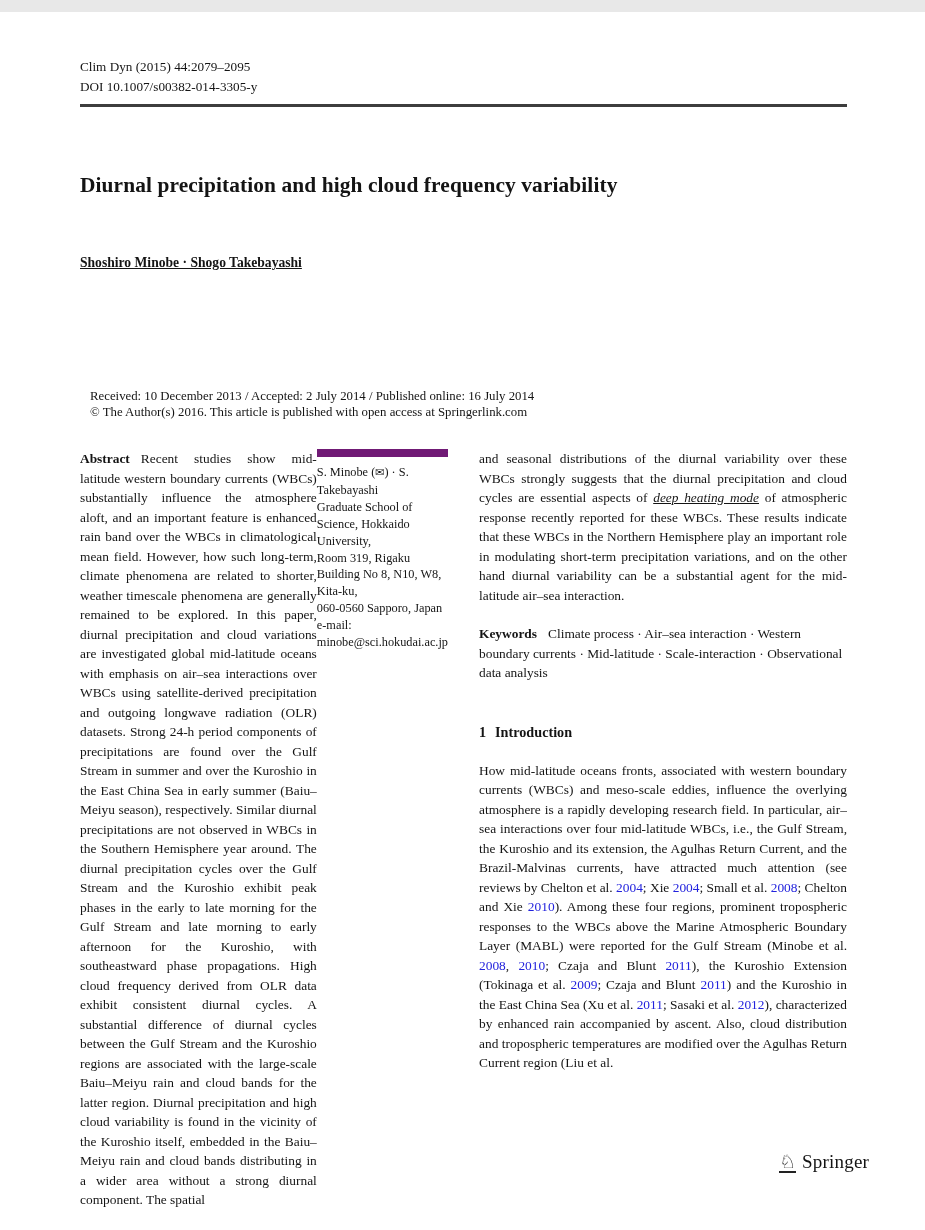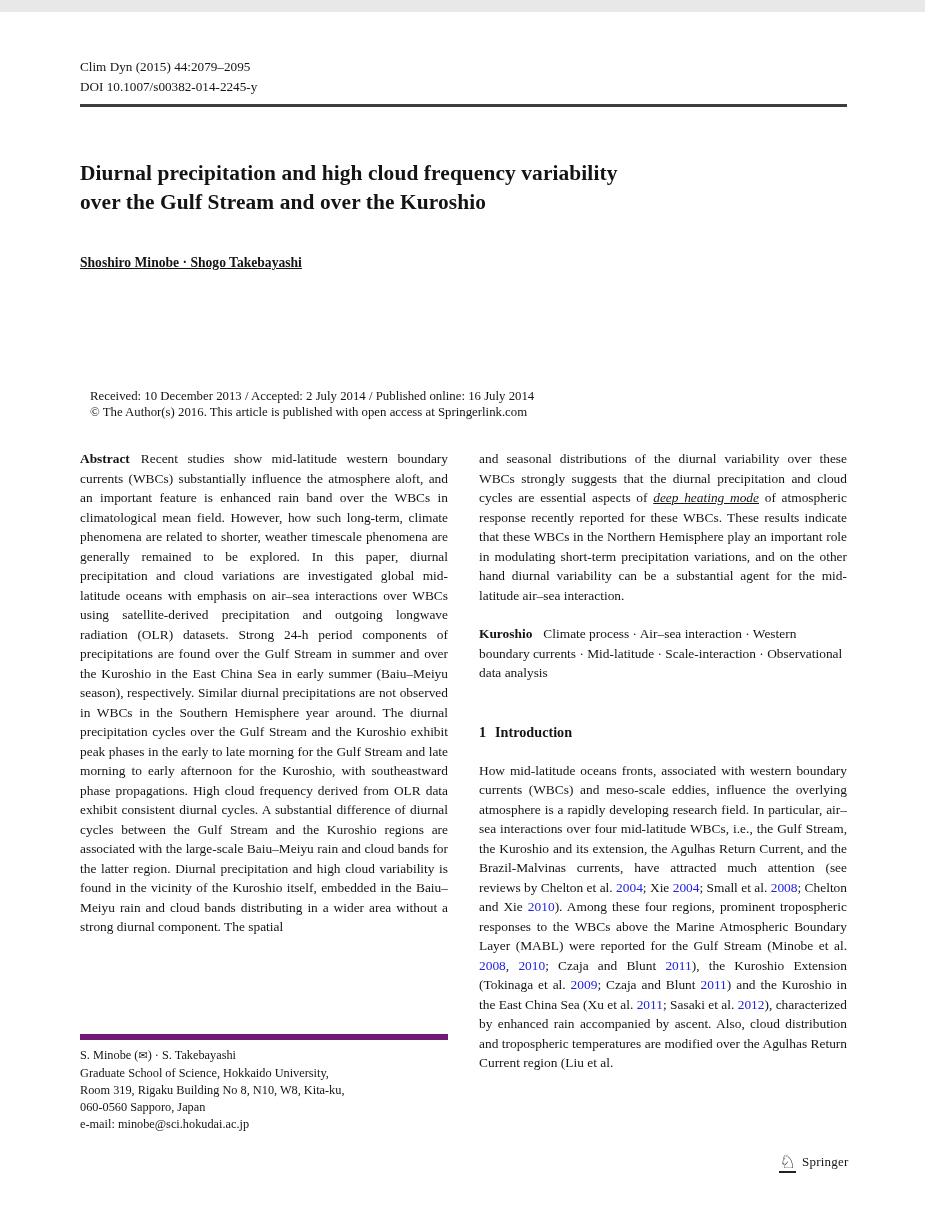--- a/index.html
+++ b/index.html
@@ -8,56 +8,55 @@
     width: 925px;
     height: 1230px;
     margin: 12px auto;
     background: #ffffff;
     font-family: "Liberation Serif", serif;
     color: #141414;
     overflow: hidden;
   }
   .header { position: absolute; left: 80px; top: 45px; font-size: 13.2px; line-height: 20px; }
   .top-rule { position: absolute; left: 80px; top: 92px; width: 767px; height: 3px; background: #3d3d3d; }
-  .title { position: absolute; left: 80px; top: 147px; width: 740px; font-size: 21.4px; font-weight: 700; line-height: 28.5px; letter-spacing: 0.1px; }
+  .title { position: absolute; left: 80px; top: 159px; width: 740px; font-size: 21.4px; font-weight: 700; line-height: 28.5px; letter-spacing: 0.1px; }
   .authors { position: absolute; left: 80px; top: 243px; font-size: 13.6px; font-weight: 700; text-decoration: underline; }
   .history { position: absolute; left: 90px; top: 376px; font-size: 12.8px; line-height: 16px; }
   .columns { position: absolute; left: 80px; top: 437px; width: 767px; height: 684px; display: flex; gap: 31px; }
   .col { width: 368px; }
-  .col-left { display: flex; flex-direction: column; justify-content: space-between; }
+  .col-left { display: flex; flex-direction: row; justify-content: space-between; }
   p { margin: 0; }
   .para { font-size: 13.4px; line-height: 19.5px; text-align: justify; }
   .lbl { font-weight: 700; margin-right: 11px; }
   .keywords-para { font-size: 13.4px; line-height: 19.5px; text-align: left; margin-top: 19px; }
   .section-heading { margin-top: 41px; font-size: 14.2px; font-weight: 700; }
   .section-number { margin-right: 9px; }
   .intro-para { margin-top: 20px; }
   .cite { text-decoration: none; cursor: pointer; }
   .em { font-style: italic; text-decoration: underline; }
-  .footnote { border-top: 6px solid #701a75; padding-top: 7px; font-size: 12.3px; line-height: 16.9px; }
+  .footnote { border-top: 8px solid #701a75; padding-top: 7px; font-size: 12.3px; line-height: 16.9px; }
   .envelope { font-family: "DejaVu Sans", sans-serif; font-size: 11px; }
   .publisher { position: absolute; left: 779px; top: 1139px; display: flex; align-items: center; gap: 6px; }
   .knight { font-family: "DejaVu Sans", sans-serif; font-size: 19px; line-height: 20px; border-bottom: 2px solid #222; padding-bottom: 0px; }
-  .wordmark { font-size: 13px; letter-spacing: 0.2px; }
+  .wordmark { font-size: 19px; letter-spacing: 0.2px; }
 </style>
 </head>
 <body>
 
 <div class="page">
 
   <div class="header">
     <div>Clim Dyn (2015) 44:2079–2095</div>
-    <div>DOI 10.1007/s00382-014-2245-y</div>
+    <div>DOI 10.1007/s00382-014-3305-y</div>
   </div>
 
   <div class="top-rule"></div>
 
   <div class="title">
     <div>Diurnal precipitation and high cloud frequency variability</div>
-    <div>over the Gulf Stream and over the Kuroshio</div>
   </div>
 
   <div class="authors">Shoshiro Minobe · Shogo Takebayashi</div>
 
   <div class="history">
     <div>Received: 10 December 2013 / Accepted: 2 July 2014 / Published online: 16 July 2014</div>
     <div>© The Author(s) 2016. This article is published with open access at Springerlink.com</div>
   </div>
 
   <div class="columns">
@@ -70,21 +69,21 @@
         <div>Graduate School of Science, Hokkaido University,</div>
         <div>Room 319, Rigaku Building No 8, N10, W8, Kita-ku,</div>
         <div>060-0560 Sapporo, Japan</div>
         <div>e-mail: minobe@sci.hokudai.ac.jp</div>
       </div>
     </div>
 
     <div class="col">
       <p class="para"><span>and seasonal distributions of the diurnal variability over these WBCs strongly suggests that the diurnal precipitation and cloud cycles are essential aspects of </span><span class="em">deep heating mode</span><span> of atmospheric response recently reported for these WBCs. These results indicate that these WBCs in the Northern Hemisphere play an important role in modulating short-term precipitation variations, and on the other hand diurnal variability can be a substantial agent for the mid-latitude air–sea interaction.</span></p>
 
-      <p class="keywords-para"><span class="lbl">Kuroshio</span><span>Climate process · Air–sea interaction · Western boundary currents · Mid-latitude · Scale-interaction · Observational data analysis</span></p>
+      <p class="keywords-para"><span class="lbl">Keywords</span><span>Climate process · Air–sea interaction · Western boundary currents · Mid-latitude · Scale-interaction · Observational data analysis</span></p>
 
       <div class="section-heading"><span class="section-number">1</span><span>Introduction</span></div>
 
       <p class="para intro-para"><span>How mid-latitude oceans fronts, associated with western boundary currents (WBCs) and meso-scale eddies, influence the overlying atmosphere is a rapidly developing research field. In particular, air–sea interactions over four mid-latitude WBCs, i.e., the Gulf Stream, the Kuroshio and its extension, the Agulhas Return Current, and the Brazil-Malvinas currents, have attracted much attention (see reviews by Chelton et al. </span><span class="cite" style="color: rgb(34, 34, 221);">2004</span><span>; Xie </span><span class="cite" style="color: rgb(34, 34, 221);">2004</span><span>; Small et al. </span><span class="cite" style="color: rgb(34, 34, 221);">2008</span><span>; Chelton and Xie </span><span class="cite" style="color: rgb(34, 34, 221);">2010</span><span>). Among these four regions, prominent tropospheric responses to the WBCs above the Marine Atmospheric Boundary Layer (MABL) were reported for the Gulf Stream (Minobe et al. </span><span class="cite" style="color: rgb(34, 34, 221);">2008</span><span>, </span><span class="cite" style="color: rgb(34, 34, 221);">2010</span><span>; Czaja and Blunt </span><span class="cite" style="color: rgb(34, 34, 221);">2011</span><span>), the Kuroshio Extension (Tokinaga et al. </span><span class="cite" style="color: rgb(34, 34, 221);">2009</span><span>; Czaja and Blunt </span><span class="cite" style="color: rgb(34, 34, 221);">2011</span><span>) and the Kuroshio in the East China Sea (Xu et al. </span><span class="cite" style="color: rgb(34, 34, 221);">2011</span><span>; Sasaki et al. </span><span class="cite" style="color: rgb(34, 34, 221);">2012</span><span>), characterized by enhanced rain accompanied by ascent. Also, cloud distribution and tropospheric temperatures are modified over the Agulhas Return Current region (Liu et al.</span></p>
     </div>
 
   </div>
 
   <div class="publisher">
     <span class="knight">♘</span>

